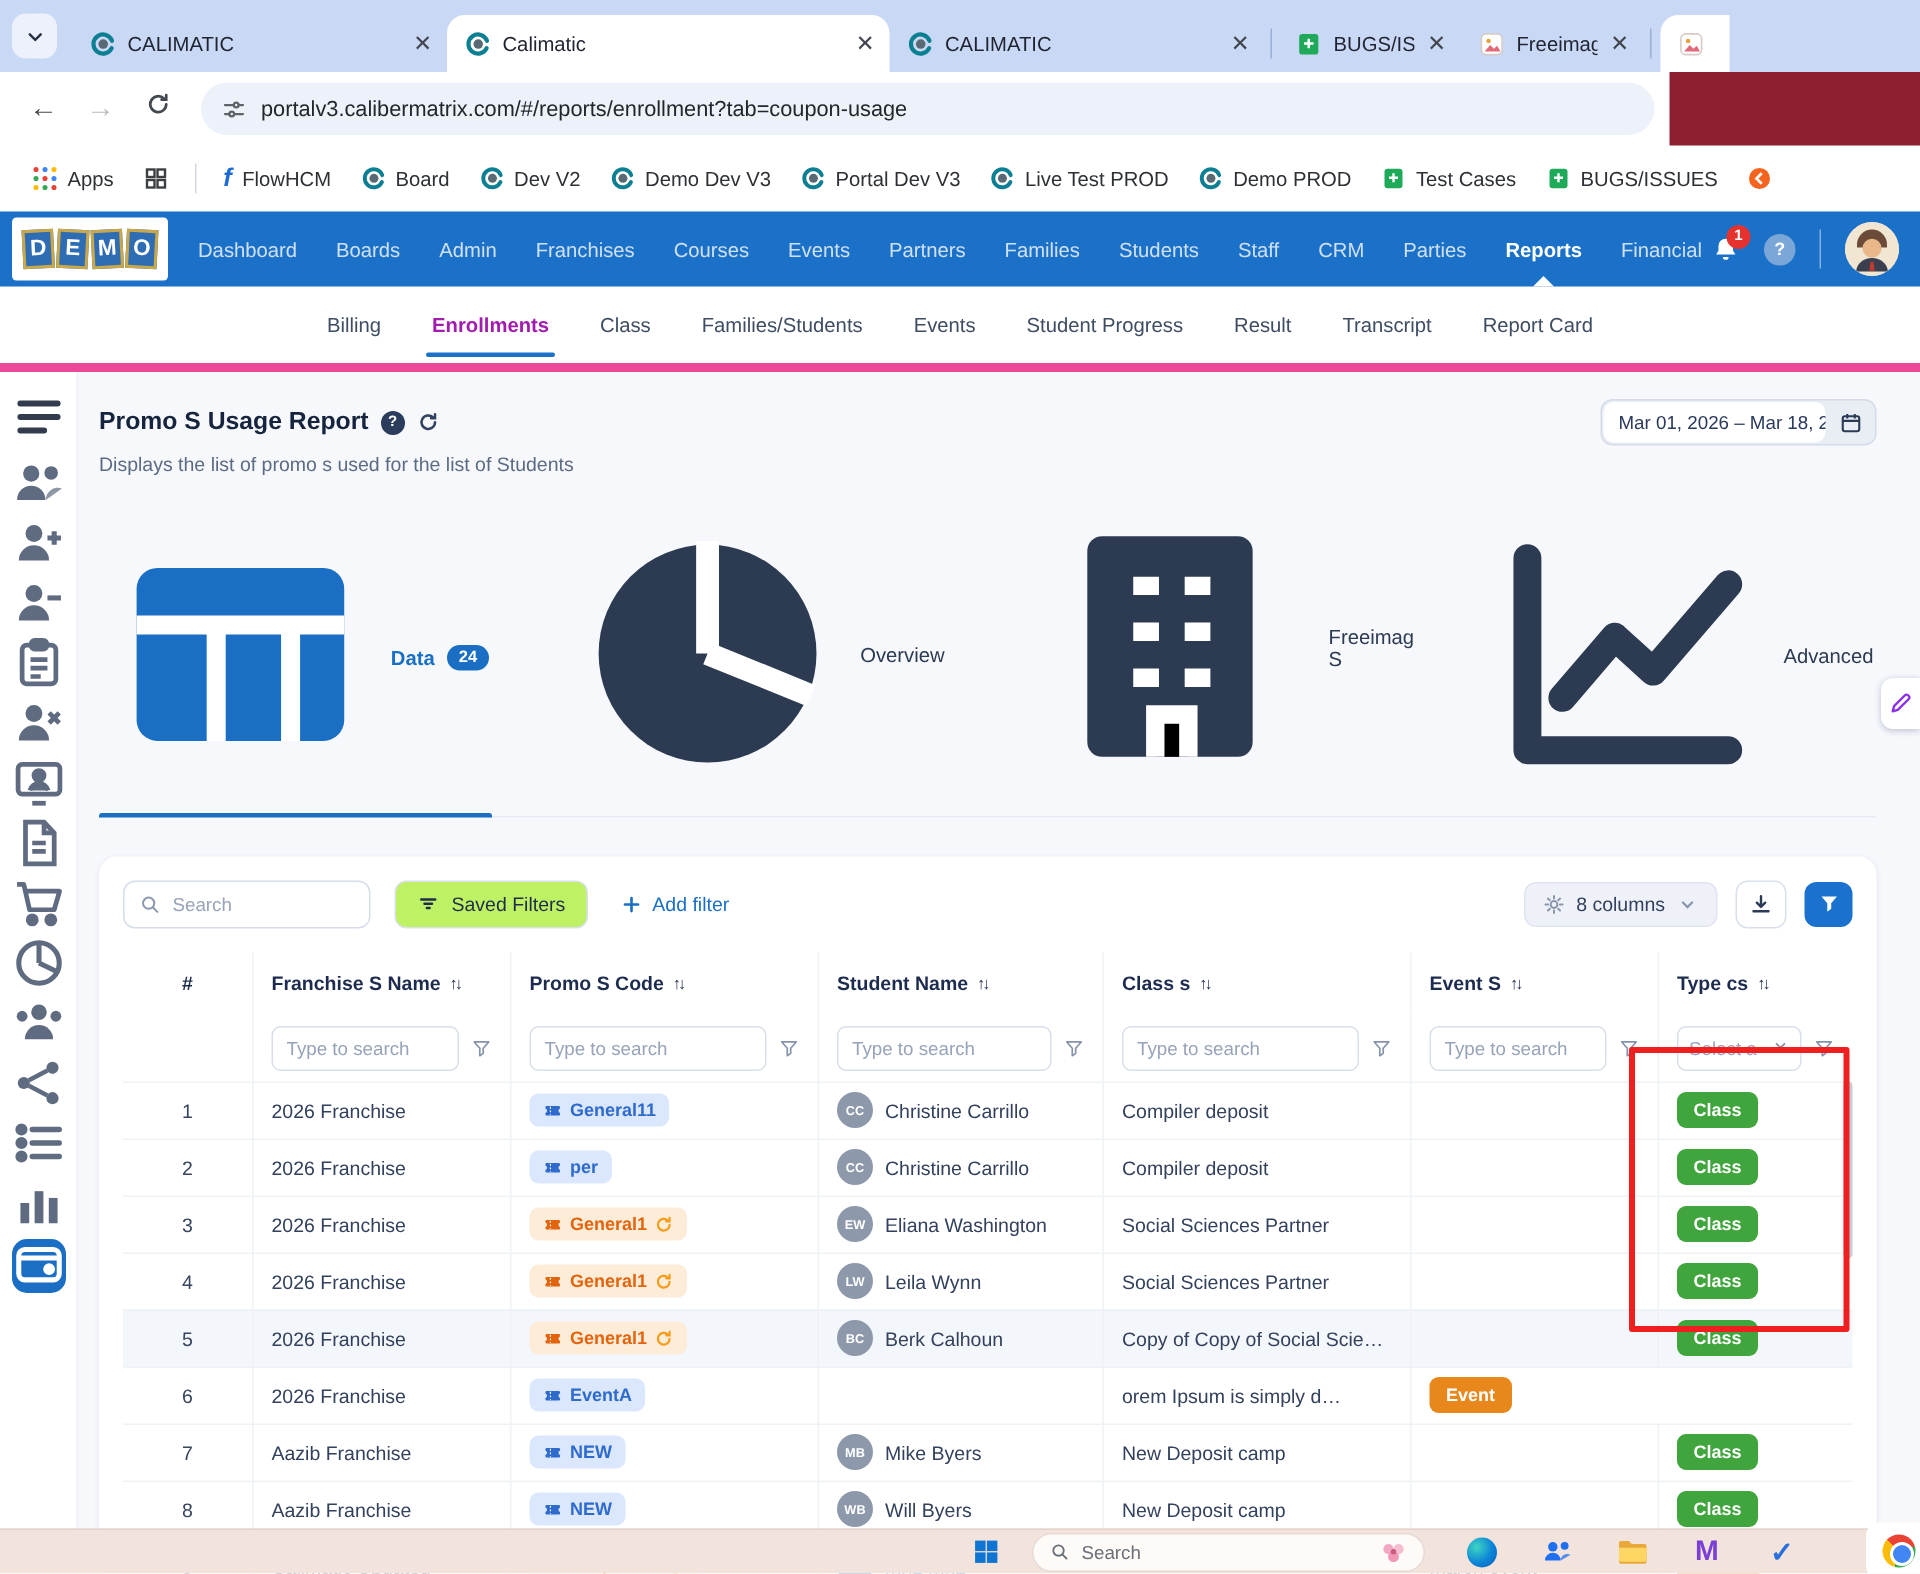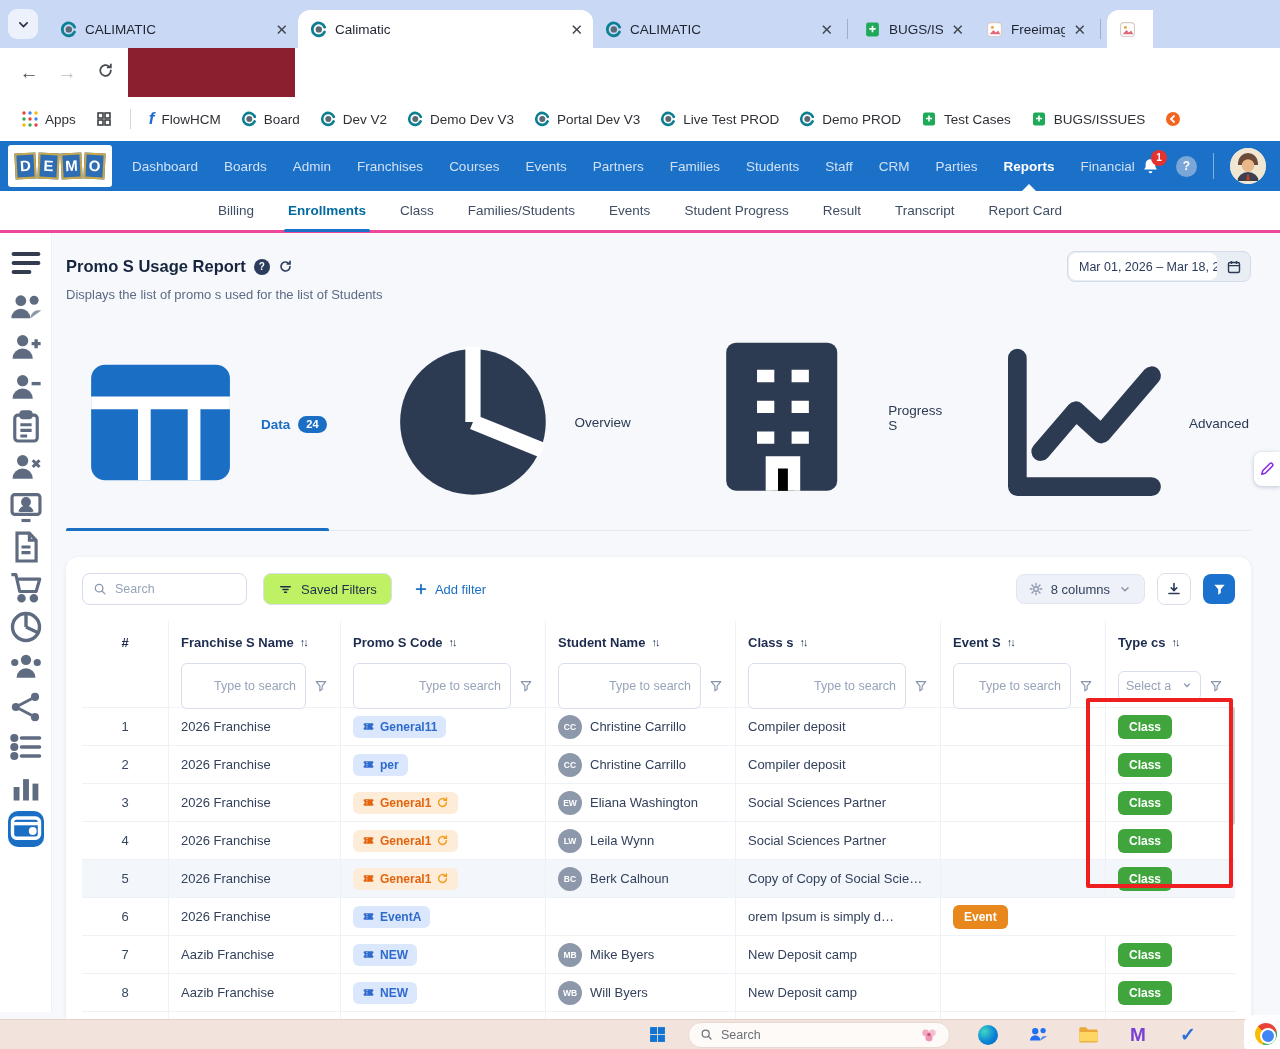--- a/index.html
+++ b/index.html
@@ -55,24 +55,24 @@
   .appbar-right{display:flex;align-items:center;gap:16px;}
   .bellwrap{position:relative;color:#fff;display:flex;}
   .bell-badge{position:absolute;top:-7px;right:-7px;background:#e5322e;color:#fff;font-size:10px;font-weight:700;
     min-width:16px;height:16px;border-radius:8px;display:flex;align-items:center;justify-content:center;padding:0 4px;}
   .help-circle{width:21px;height:21px;border-radius:50%;background:#7aa6d8;color:#fff;font-size:12px;font-weight:700;
     display:flex;align-items:center;justify-content:center;cursor:pointer;}
   .appbar-div{width:1px;height:26px;background:rgba(255,255,255,.45);}
   .avatar-btn{width:36px;height:36px;border-radius:50%;overflow:hidden;flex:none;cursor:pointer;background:#f3ecd9;}
 
   
-  .subnav{height:42px;background:#fff;display:flex;align-items:center;justify-content:center;gap:34px;
-    border-bottom:3px solid #ec4899;box-shadow:0 1px 2px rgba(30,50,90,.05);}
+  .subnav{height:57px;background:#fff;display:flex;align-items:center;justify-content:center;gap:34px;
+    border-bottom:6px solid #ec4899;box-shadow:0 1px 2px rgba(30,50,90,.05);}
   .subnav .sn-item{font-size:13.5px;color:#3f4d63;cursor:pointer;height:42px;display:flex;align-items:center;position:relative;white-space:nowrap;}
-  .subnav .sn-item.active{color:#0369a1;font-weight:700;}
+  .subnav .sn-item.active{color:#a21caf;font-weight:700;}
   .subnav .sn-item.active::after{content:"";position:absolute;left:-4px;right:-4px;bottom:0;height:3px;background:#1a73c8;border-radius:2px;}
 
   
   .content{display:flex;height:779px;background:#f6f8fc;}
   .sidebar{width:52px;background:#fff;border-right:1px solid #edf0f5;display:flex;flex-direction:column;align-items:center;padding-top:14px;flex:none;}
   .sb-item{width:36px;height:36px;border-radius:10px;display:flex;align-items:center;justify-content:center;color:#5e6b80;cursor:pointer;margin-bottom:4px;flex:none;}
   .sb-item svg{width:19px;height:19px;}
   .sb-item.active{background:#1a6fc4;color:#fff;}
   .sb-item.menu{margin-bottom:8px;color:#323c4e;}
 
@@ -123,22 +123,22 @@
   .tbl{margin:0 16px;}
   .trow{display:grid;grid-template-columns:86px 172px 205px 190px 205px 165px minmax(0,1fr);align-items:center;}
   .cell{height:100%;display:flex;align-items:center;padding:0 12px;min-width:0;}
   .cell+.cell{border-left:1px solid #eef1f6;}
   .thead{height:42px;}
   .thead .cell{font-size:13px;font-weight:700;color:#1d2b4e;gap:6px;}
   .thead .cell.cnum{justify-content:center;padding:0;}
   .sortg{font-size:11px;letter-spacing:-2px;color:#1d2b4e;}
   .tfilter{height:44px;}
   .tfilter .cell{gap:8px;}
-  .flt-input{flex:1;min-width:0;height:46px;border:1px solid #d8deeb;border-radius:6px;padding:0 9px;font-size:12.5px;
-    color:#33415c;font-family:inherit;outline:none;background:#fff;text-align:right;}
+  .flt-input{flex:1;min-width:0;height:30px;border:1px solid #d8deeb;border-radius:6px;padding:0 9px;font-size:12.5px;
+    color:#33415c;font-family:inherit;outline:none;background:#fff;}
   .flt-input::placeholder{color:#97a3b8;}
   .flt-funnel{color:#8694ab;display:flex;flex:none;cursor:pointer;}
   .flt-funnel svg{width:14px;height:14px;}
   .flt-select{flex:1;min-width:0;height:30px;border:1px solid #d8deeb;border-radius:6px;padding:0 7px;font-size:12.5px;
     color:#97a3b8;display:flex;align-items:center;justify-content:space-between;gap:4px;background:#fff;cursor:pointer;overflow:hidden;white-space:nowrap;}
   .flt-select svg{width:12px;height:12px;color:#8694ab;flex:none;}
   .drow{height:38px;border-top:1px solid #eef1f6;font-size:13px;color:#33415c;}
   .drow.hl{background:#f3f6fa;}
   .drow .cell.cnum{justify-content:center;padding:0;color:#38465e;}
   .drow .txt{white-space:nowrap;overflow:hidden;text-overflow:ellipsis;}
@@ -253,20 +253,30 @@
   </div>
 
   <div class="btoolbar">
     <button class="navbtn">←</button>
     <button class="navbtn disabled">→</button>
     <button class="navbtn">
       <svg width="17" height="17" viewBox="0 0 16 16" fill="none" stroke="currentColor" stroke-width="1.7" stroke-linecap="round">
           <path d="M13 8A5 5 0 1 1 11.5 4.4M13 2.2v2.9h-2.9"></path>
         </svg>
     </button>
+    <div class="urlpill">
+      <span class="site-ic">
+        <svg width="16" height="16" viewBox="0 0 16 16" fill="none" stroke="currentColor" stroke-width="1.5" stroke-linecap="round">
+            <path d="M2 5h6M11 5h3M2 11h3M8 11h6"></path>
+            <circle cx="9.5" cy="5" r="1.6"></circle>
+            <circle cx="6.5" cy="11" r="1.6"></circle>
+          </svg>
+      </span>
+      <span class="url">portalv3.calibermatrix.com/#/reports/enrollment?tab=coupon-usage</span>
+    </div>
     <div class="crimson"></div>
   </div>
 
   <div class="bookmarks" id="bookmarks">
       <div class="bm">
         <span class="bmic"><svg viewBox="0 0 16 16" style="width: 100%; height: 100%;">
             <circle cx="2" cy="2" r="1.7" fill="#e94335"></circle>
             <circle cx="8" cy="2" r="1.7" fill="#4285f4"></circle>
             <circle cx="14" cy="2" r="1.7" fill="#fabb05"></circle>
             <circle cx="2" cy="8" r="1.7" fill="#34a853"></circle>
@@ -558,21 +568,21 @@
                 <circle cx="8" cy="8" r="6.2" fill="currentColor"></circle>
                 <path d="M8 8V1.6M8 8l5.9 2.4" stroke="#fff" stroke-width="1.3"></path>
               </svg></span>
             <span>Overview</span>
           </div>
           <div class="rtab">
             <span><svg viewBox="0 0 16 16" style="width: 100%; height: 100%;">
                 <rect x="3.5" y="2" width="9" height="12" rx=".8" fill="currentColor"></rect>
                 <path d="M6 4.7h1.4M8.8 4.7h1.4M6 7.2h1.4M8.8 7.2h1.4M6 9.7h1.4M8.8 9.7h1.4M7.2 14v-2.3h1.8V14" stroke="#fff" stroke-width="1"></path>
               </svg></span>
-            <span>Progress S</span>
+            <span>Freeimag S</span>
           </div>
           <div class="rtab">
             <span><svg viewBox="0 0 16 16" fill="none" stroke="currentColor" stroke-width="1.6" stroke-linecap="round" stroke-linejoin="round" style="width: 100%; height: 100%;">
                 <path d="M2 2.5v11h11.5"></path>
                 <path d="M4 10.5 7 7l2.2 2 4.3-5"></path>
               </svg></span>
             <span>Advanced</span>
           </div>
         </div>
 

